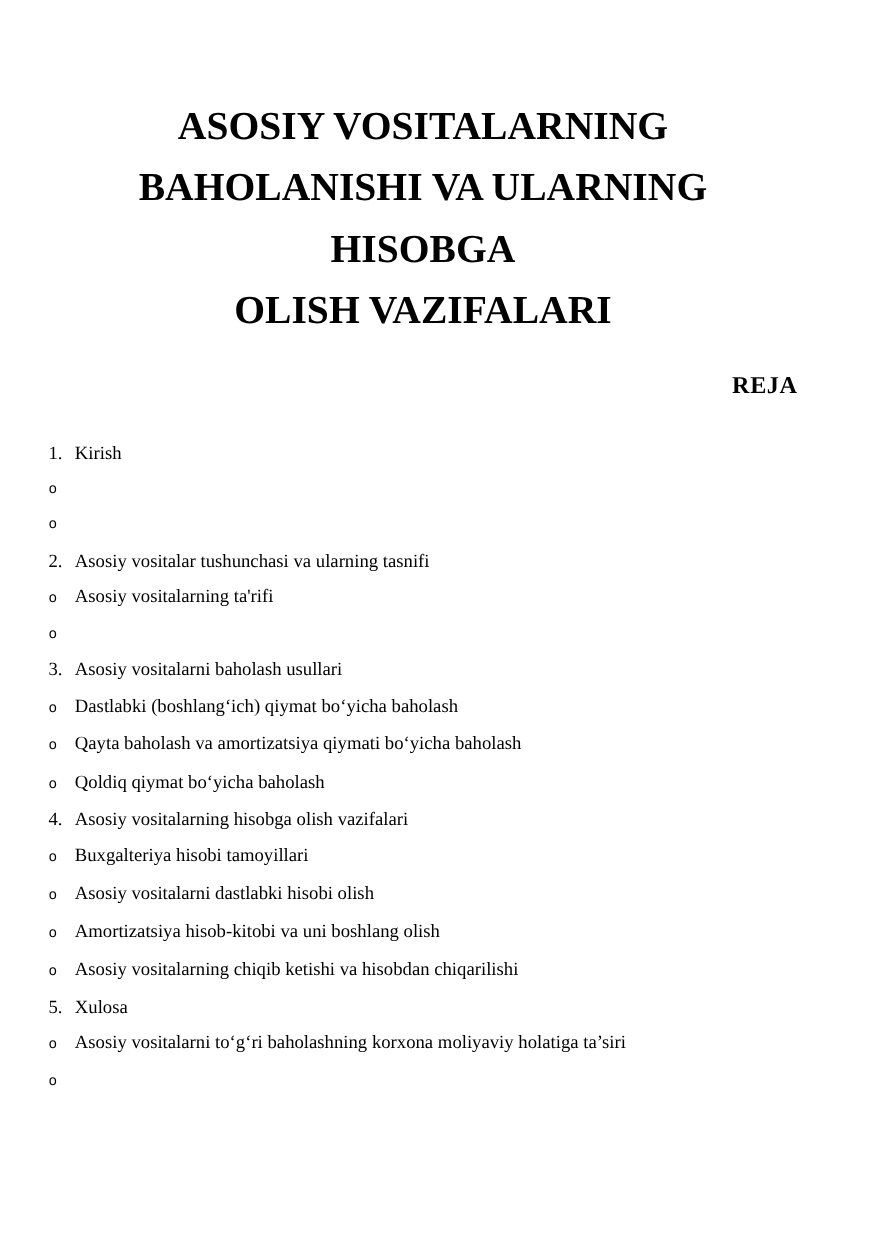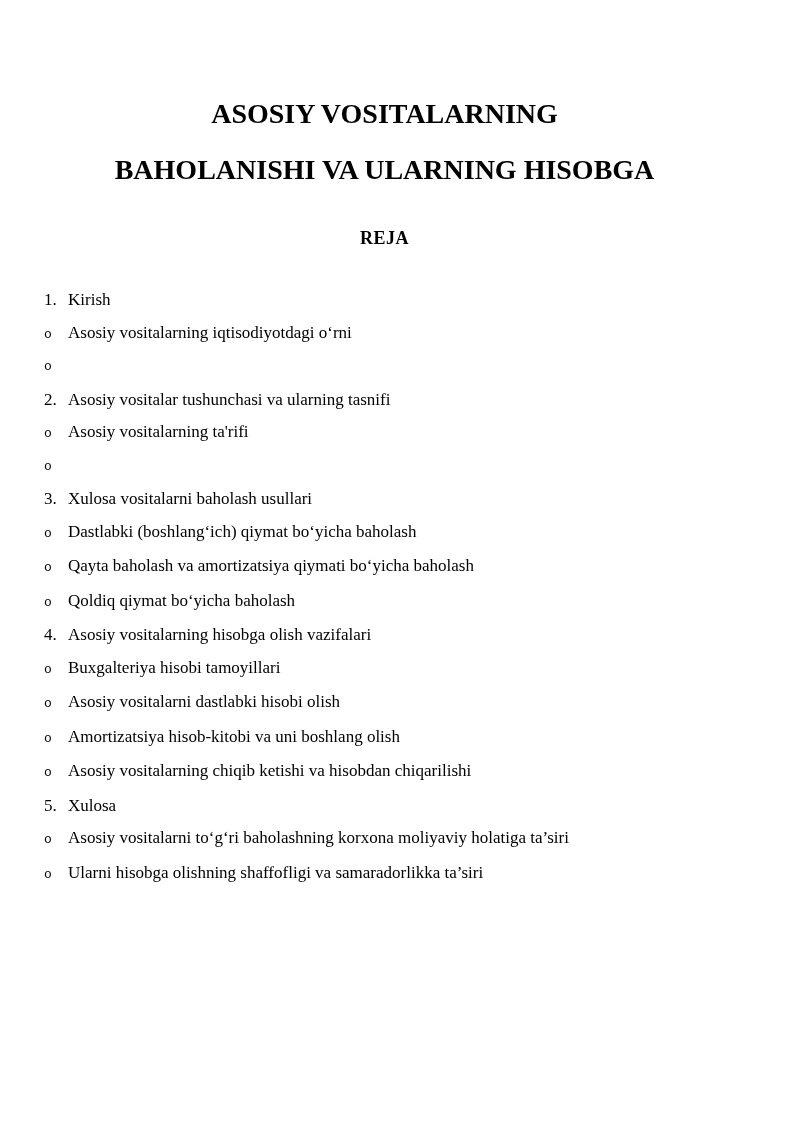--- a/index.html
+++ b/index.html
@@ -16,34 +16,34 @@
   }
   .page {
     box-sizing: border-box;
     width: 800px;
     height: 1131px;
     padding: 0 75px 0 44px;
   }
   .title {
     margin: 0;
     padding-top: 86px;
-    font-size: 28px;
+    font-size: 36px;
     font-weight: bold;
     line-height: 56px;
     text-align: center;
   }
   .title-line {
     display: block;
   }
   .subtitle {
     margin: 24px 0 0 0;
-    font-size: 18px;
+    font-size: 22px;
     font-weight: bold;
     line-height: 32px;
-    text-align: center;
+    text-align: right;
     letter-spacing: 0.5px;
   }
   .outline {
     list-style: none;
     margin: 30px 0 0 0;
     padding: 0;
   }
   .row {
     display: flex;
     align-items: baseline;
@@ -66,33 +66,33 @@
     font-weight: normal;
   }
 </style>
 </head>
 <body>
 
 <div class="page">
   <h1 class="title">
     <span class="title-line">ASOSIY VOSITALARNING</span>
     <span class="title-line">BAHOLANISHI VA ULARNING HISOBGA</span>
+    <span class="title-line">OLISH VAZIFALARI</span>
   </h1>
 
   <h2 class="subtitle">REJA</h2>
 
   <ul class="outline">
   <li class="row">
     <span class="marker num">1.</span>
     <span class="text bold">Kirish</span>
   </li>
 
   <li class="row">
     <span class="marker bullet">o</span>
-    <span class="text">Asosiy vositalarning iqtisodiyotdagi o‘rni</span>
   </li>
 
   <li class="row">
     <span class="marker bullet">o</span>
   </li>
 
   <li class="row">
     <span class="marker num">2.</span>
     <span class="text bold">Asosiy vositalar tushunchasi va ularning tasnifi</span>
   </li>
@@ -101,21 +101,21 @@
     <span class="marker bullet">o</span>
     <span class="text">Asosiy vositalarning ta'rifi</span>
   </li>
 
   <li class="row">
     <span class="marker bullet">o</span>
   </li>
 
   <li class="row">
     <span class="marker num">3.</span>
-    <span class="text bold">Xulosa vositalarni baholash usullari</span>
+    <span class="text bold">Asosiy vositalarni baholash usullari</span>
   </li>
 
   <li class="row">
     <span class="marker bullet">o</span>
     <span class="text">Dastlabki (boshlang‘ich) qiymat bo‘yicha baholash</span>
   </li>
 
   <li class="row">
     <span class="marker bullet">o</span>
     <span class="text">Qayta baholash va amortizatsiya qiymati bo‘yicha baholash</span>
@@ -156,16 +156,15 @@
     <span class="text bold">Xulosa</span>
   </li>
 
   <li class="row">
     <span class="marker bullet">o</span>
     <span class="text">Asosiy vositalarni to‘g‘ri baholashning korxona moliyaviy holatiga ta’siri</span>
   </li>
 
   <li class="row">
     <span class="marker bullet">o</span>
-    <span class="text">Ularni hisobga olishning shaffofligi va samaradorlikka ta’siri</span>
   </li>
 </ul>
 </div>
 
 </body></html>

